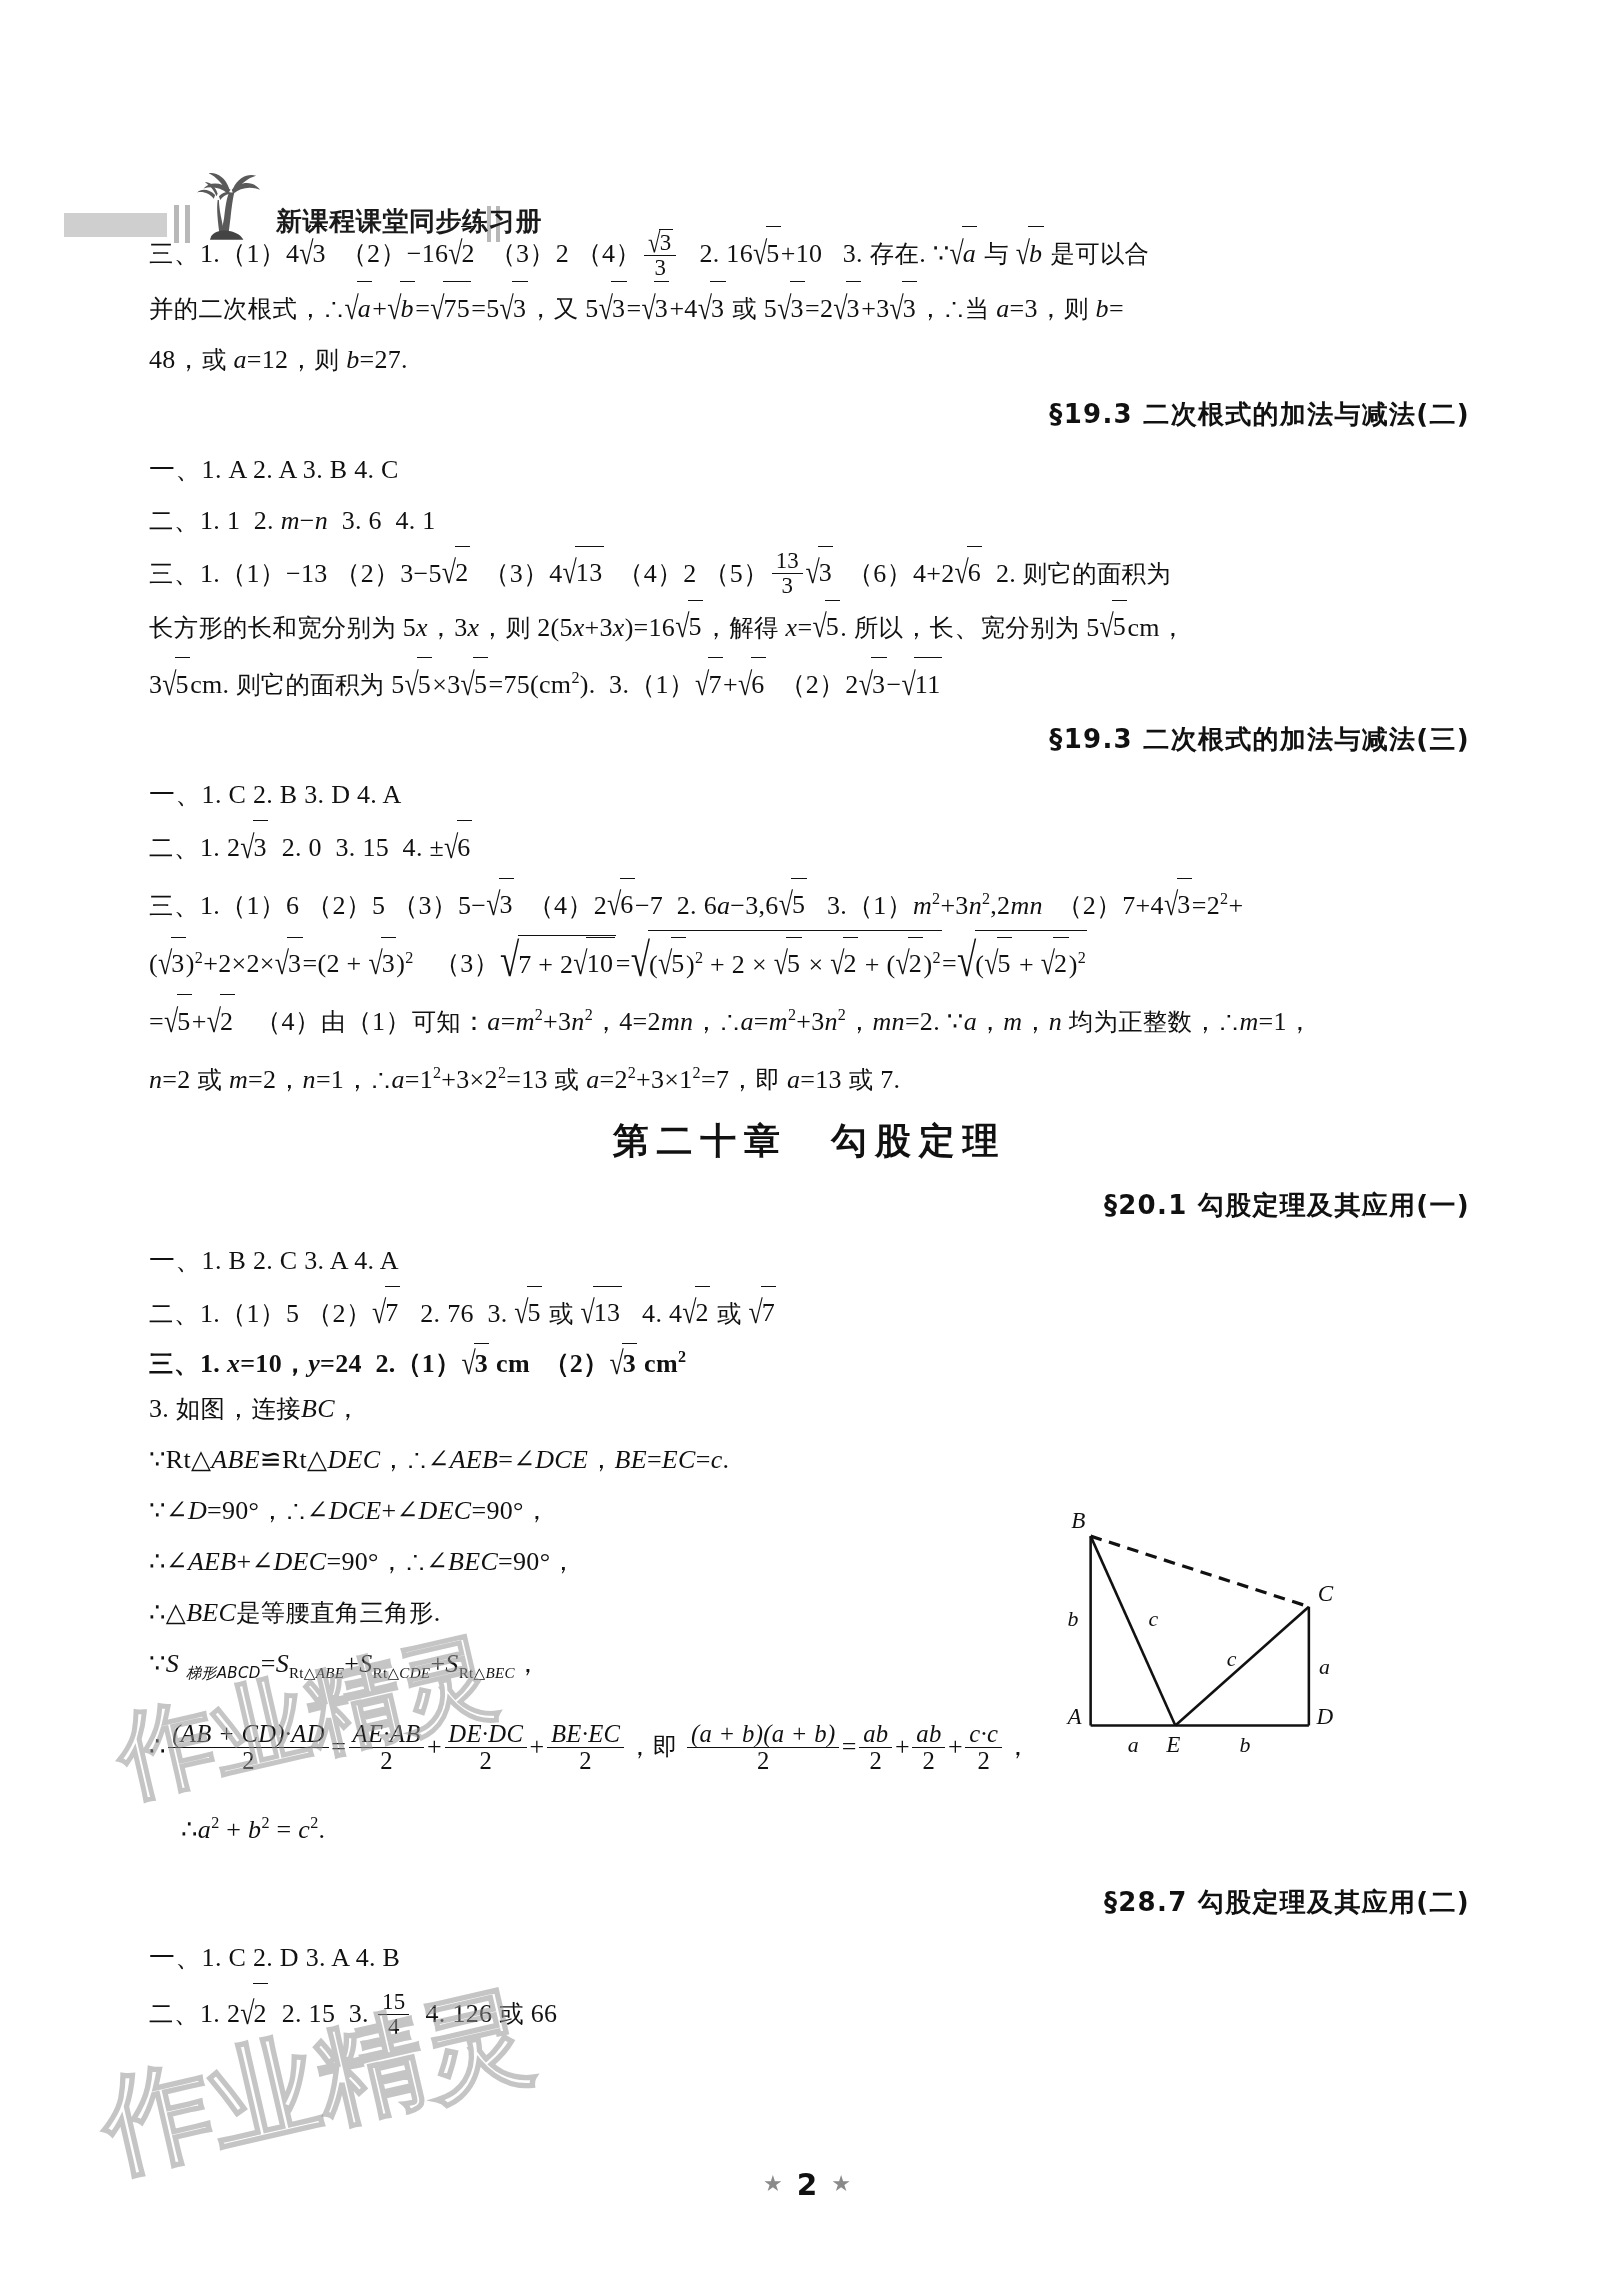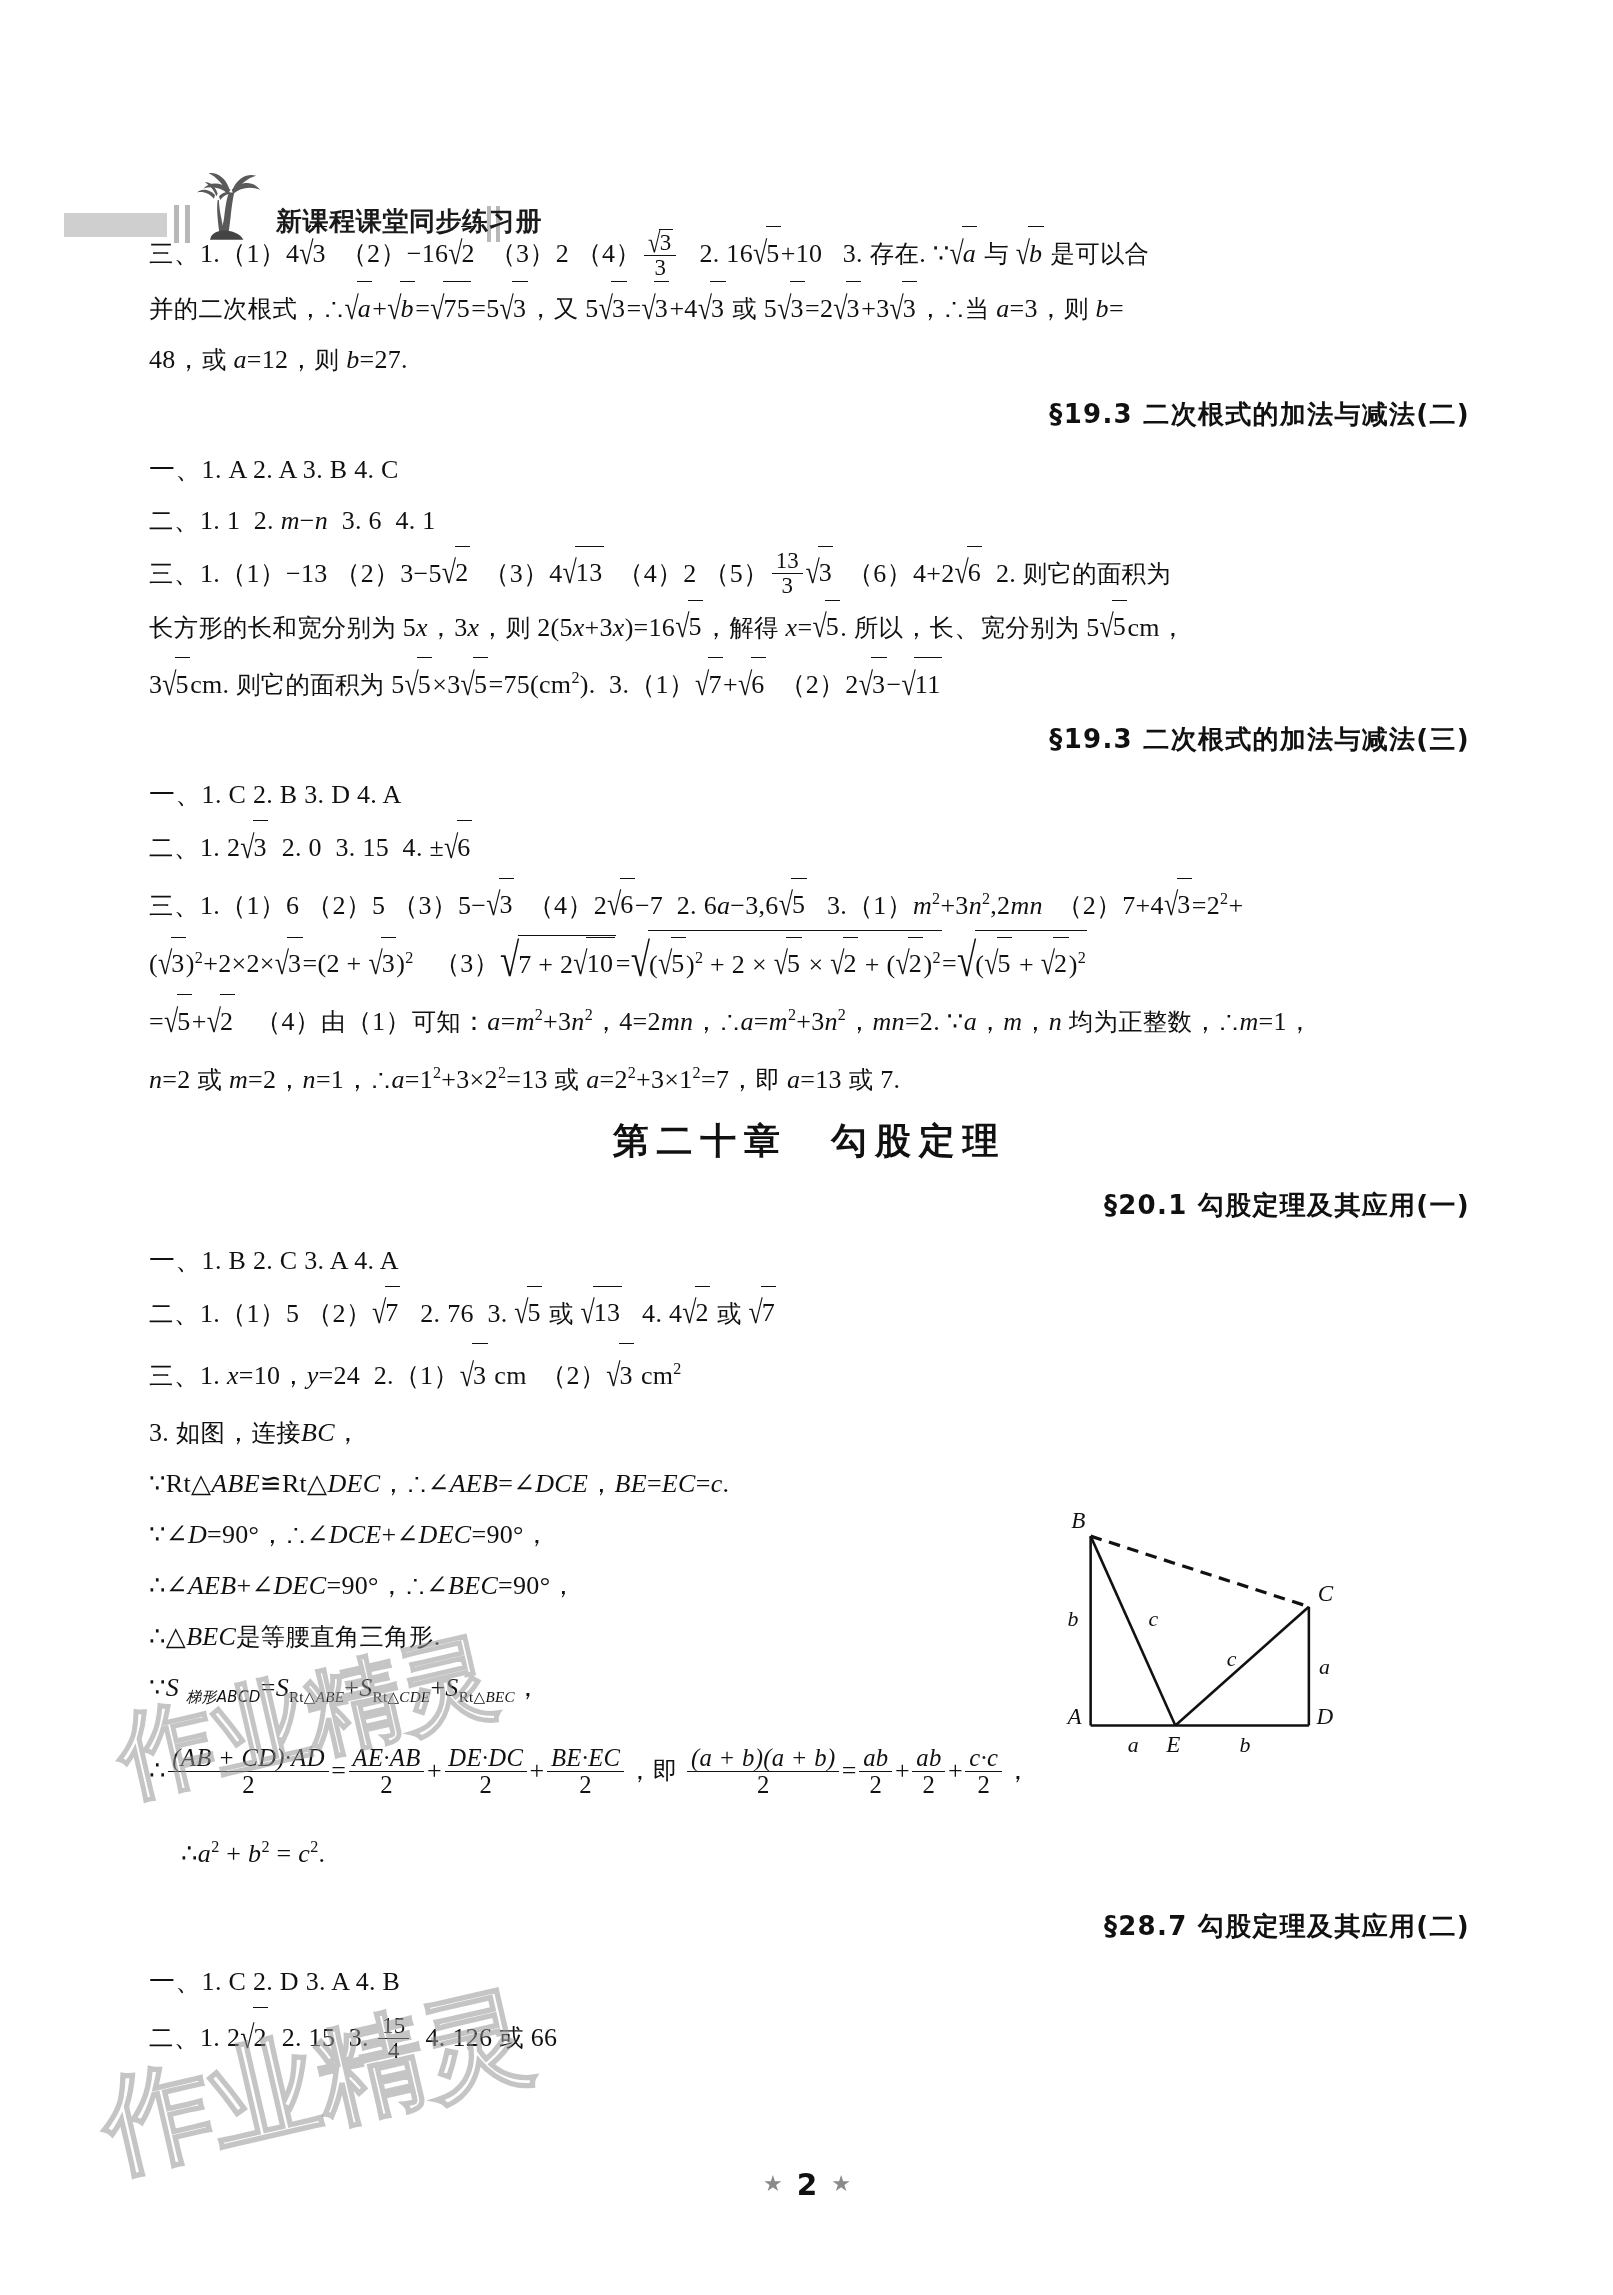--- a/index.html
+++ b/index.html
@@ -298,21 +298,21 @@
   <div class="sect-title">§20.1  勾股定理及其应用(一)</div>
 
   <div class="line">一、1. B  2. C  3. A  4. A</div>
 
   <div class="line">
     <span class="cn">二</span>、1.（1）5&nbsp;（2）<span class="rad"><span class="sign">√</span><span class="body">7</span></span>
     &nbsp;&nbsp;2. 76&nbsp;&nbsp;3. <span class="rad"><span class="sign">√</span><span class="body">5</span></span> <span class="cn">或</span> <span class="rad"><span class="sign">√</span><span class="body">13</span></span>
     &nbsp;&nbsp;4. 4<span class="rad"><span class="sign">√</span><span class="body">2</span></span> <span class="cn">或</span> <span class="rad"><span class="sign">√</span><span class="body">7</span></span>
   </div>
 
-  <div class="line" style="line-height:62px;">
+  <div class="line" style="line-height:38px;font-weight:bold;">
     <span class="cn">三</span>、1. <span class="it">x</span>=10，<span class="it">y</span>=24&nbsp;&nbsp;2.（1）<span class="rad"><span class="sign">√</span><span class="body">3</span></span> cm&nbsp;&nbsp;（2）<span class="rad"><span class="sign">√</span><span class="body">3</span></span> cm<span class="sup">2</span>
   </div>
 
   <div class="proof-block">
     <div class="line">
       3. <span class="cn">如图</span>，<span class="cn">连接</span><span class="it">BC</span>，
     </div>
     <div class="line">
       ∵Rt△<span class="it">ABE</span>≌Rt△<span class="it">DEC</span>，∴∠<span class="it">AEB</span>=∠<span class="it">DCE</span>，<span class="it">BE</span>=<span class="it">EC</span>=<span class="it">c</span>.
     </div>

